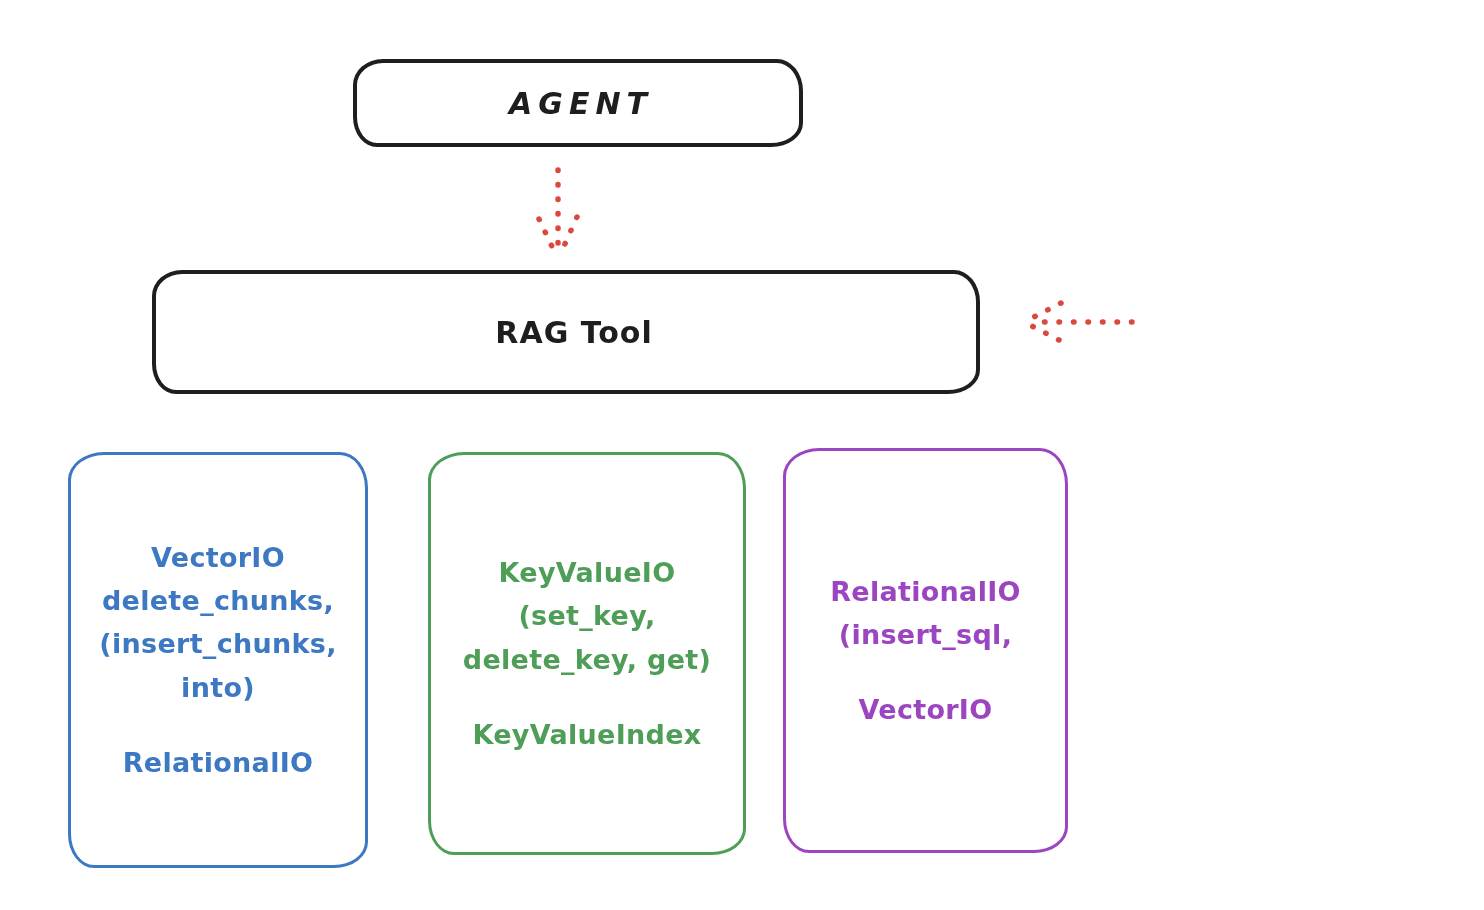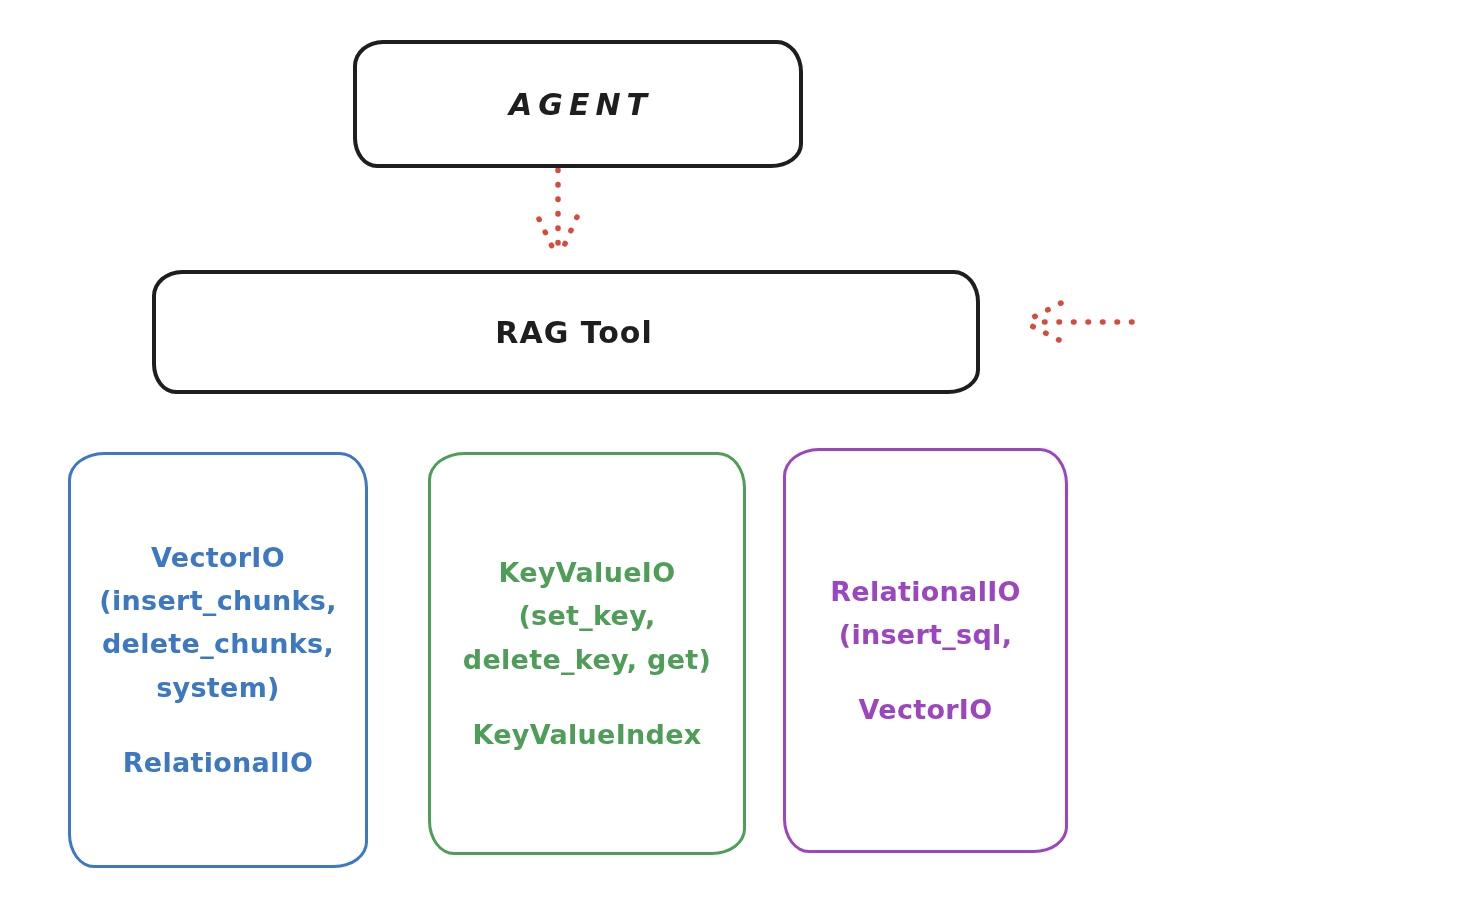--- a/index.html
+++ b/index.html
@@ -25,21 +25,21 @@
     background: transparent;
   }
   .node {
     border: 4px solid var(--ink, #1e1e1e);
     border-radius: 30px 26px 32px 24px / 26px 32px 24px 30px;
     color: var(--ink, #1e1e1e);
     font-size: 30px;
     font-weight: 700;
   }
   .node-agent {
-    left: 353px; top: 40px; width: 450px; height: 128px;
+    left: 353px; top: 59px; width: 450px; height: 88px;
     letter-spacing: 6px;
     font-style: italic;
     padding-left: 6px;
   }
   .node-rag {
     left: 152px; top: 270px; width: 828px; height: 124px;
     letter-spacing: 1px;
     padding-left: 16px;
   }
   .card {
@@ -124,23 +124,23 @@
     <span>AGENT</span>
   </div>
 
   <div class="node node-rag">
     <span>RAG Tool</span>
   </div>
 
 
   <div class="card card-vector">
     <span class="card-line">VectorIO</span>
+    <span class="card-line">delete_chunks,</span>
     <span class="card-line">(insert_chunks,</span>
-    <span class="card-line">delete_chunks,</span>
-    <span class="card-line">system)</span>
+    <span class="card-line">into)</span>
     <span class="card-footer">RelationalIO</span>
   </div>
 
   <div class="card card-keyvalue">
     <span class="card-line">KeyValueIO</span>
     <span class="card-line">(set_key,</span>
     <span class="card-line">delete_key, get)</span>
     <span class="card-footer">KeyValueIndex</span>
   </div>
 

